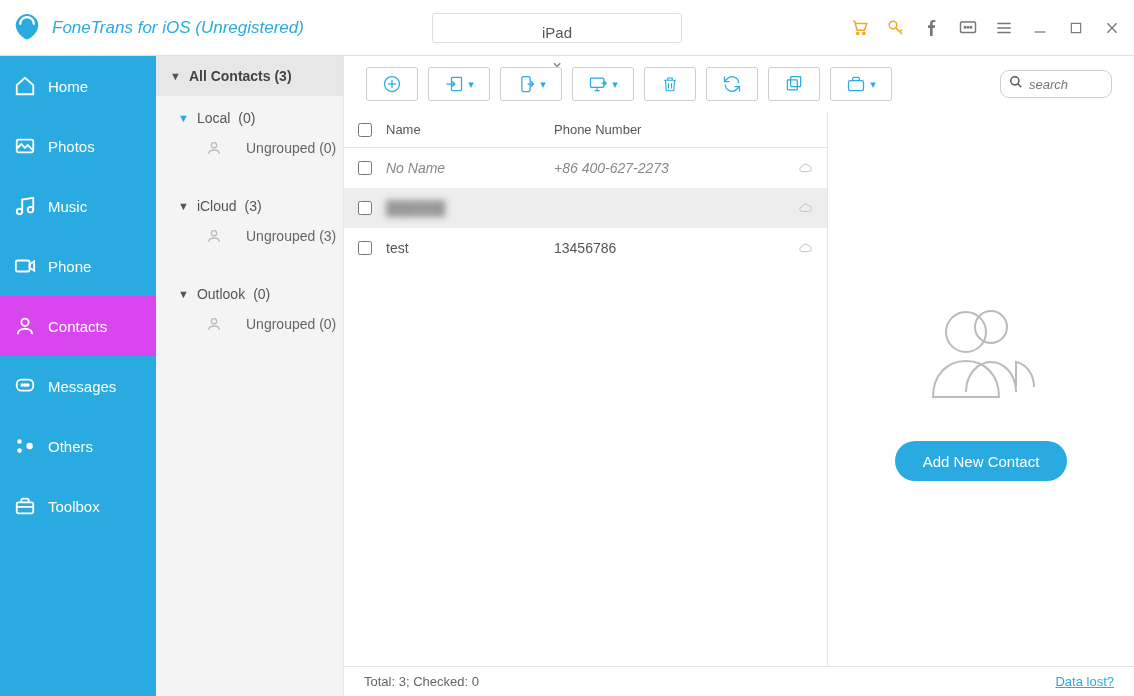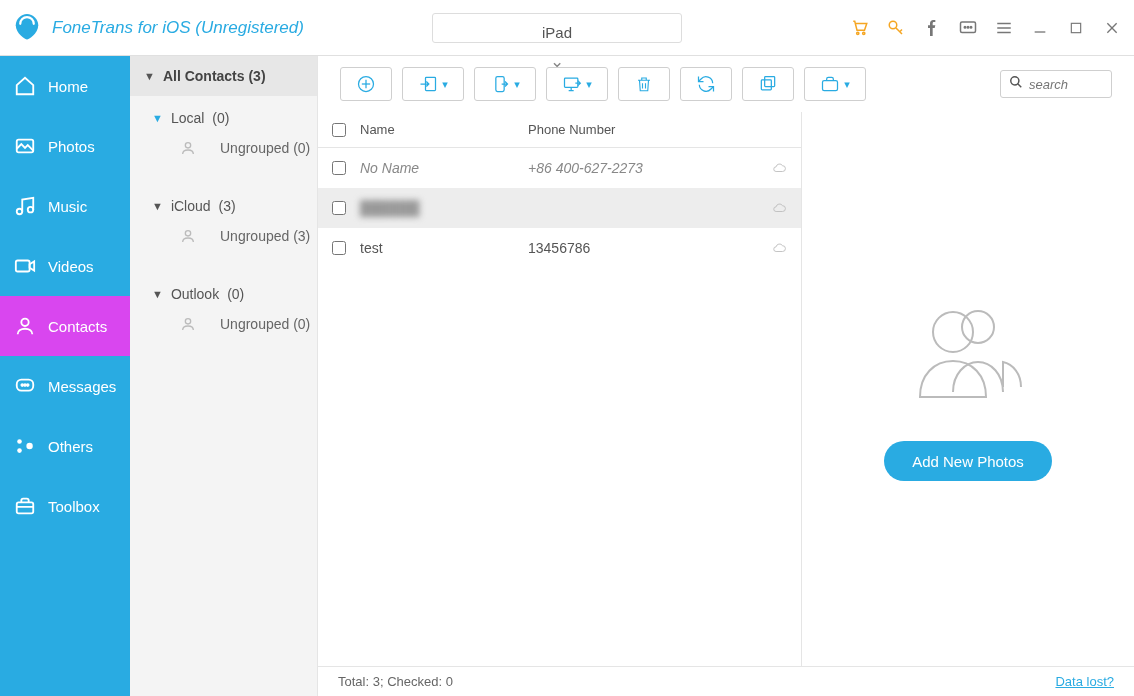--- a/index.html
+++ b/index.html
@@ -13,41 +13,41 @@
 .device-select { display: flex; align-items: center; gap: 10px; width: 250px; border: 1px solid #ddd; border-radius: 3px; height: 30px; padding: 0 12px; cursor: pointer; flex-direction: column; }
 .device-select .apple { font-size: 17px; }
 .device-select .device-name { color: #555; font-size: 15px; flex: 1; }
 .device-select .chev { color: #888; font-size: 17px; }
 .header-icons { margin-left: auto; display: flex; gap: 16px; align-items: center; }
 .header-icons .hi { width: 20px; height: 20px; display: flex; align-items: center; justify-content: center; cursor: pointer; color: #666; font-size: 18px; }
 .header-icons .orange { color: #f5a623; }
 
 
 .body-row { display: flex; height: 640px; }
-.sidebar { width: 130px; background: #29abe2; display: flex; flex-direction: column; }
+.sidebar { width: 156px; background: #29abe2; display: flex; flex-direction: column; }
 .sidebar-item { height: 60px; display: flex; align-items: center; gap: 12px; padding-left: 14px; cursor: pointer; color: #fff; font-size: 15px; }
 .sidebar-item.selected { background: #d946ef; }
 .sidebar-item .si-icon { width: 22px; height: 22px; display: flex; align-items: center; justify-content: center; }
 
 
 .tree { width: 188px; background: #f4f4f4; border-right: 1px solid #e5e5e5; font-size: 14px; color: #555; }
 .tree-header { height: 40px; display: flex; align-items: center; padding-left: 14px; gap: 8px; background: #e7e7e7; font-weight: 600; color: #444; }
 .tree-group { padding-left: 22px; height: 44px; display: flex; align-items: center; gap: 8px; cursor: pointer; }
 .tree-sub { padding-left: 50px; height: 44px; display: flex; align-items: flex-start; gap: 24px; cursor: pointer; color: #666; }
 .tri { font-size: 11px; color: #555; }
 .tri.blue { color: #29abe2; }
 .person-ico { color: #bbb; }
 
 
 .main { flex: 1; display: flex; flex-direction: column; }
 .toolbar { height: 56px; display: flex; align-items: center; gap: 10px; padding: 0 22px; }
 .tbtn { border: 1px solid #cfcfcf; border-radius: 3px; height: 34px; min-width: 52px; display: flex; align-items: center; justify-content: center; gap: 4px; cursor: pointer; color: #29abe2; }
 .tbtn.wide { min-width: 62px; }
 .tbtn .chv { color: #29abe2; font-size: 11px; }
-.search-wrap { margin-left: auto; display: flex; align-items: center; border: 1px solid #cfcfcf; border-radius: 3px; height: 28px; padding: 0 8px; gap: 6px; width: 112px; }
+.search-wrap { margin-left: auto; display: flex; align-items: center; border: 1px solid #cfcfcf; border-radius: 9px; height: 28px; padding: 0 8px; gap: 6px; width: 112px; }
 .search-wrap input { border: none; outline: none; width: 80px; font-size: 13px; color: #888; font-style: italic; }
 .search-ico { color: #666; }
 
 
 .content-row { display: flex; flex: 1; min-height: 0; justify-content: space-between; }
 .table-area { width: 484px; border-right: 1px solid #e5e5e5; display: flex; flex-direction: column; }
 .thead { height: 36px; border-bottom: 1px solid #e5e5e5; display: flex; align-items: center; font-size: 13px; color: #555; }
 .chk-col { width: 42px; display: flex; justify-content: center; }
 .name-col { width: 168px; }
 .phone-col { flex: 1; }
@@ -168,21 +168,21 @@
         </span>
       <span>Music</span>
     </div>
     <div class="sidebar-item">
       <span class="si-icon">
           <svg width="22" height="22" viewBox="0 0 24 24" fill="none" stroke="#fff" stroke-width="2">
             <rect x="2" y="6" width="15" height="12" rx="2"></rect>
             <path d="M17 10l5-3v10l-5-3z"></path>
           </svg>
         </span>
-      <span>Videos</span>
+      <span>Phone</span>
     </div>
     <div class="sidebar-item selected">
       <span class="si-icon">
           <svg width="22" height="22" viewBox="0 0 24 24" fill="none" stroke="#fff" stroke-width="2">
             <circle cx="12" cy="8" r="4"></circle>
             <path d="M4 21c0-4 4-6 8-6s8 2 8 6"></path>
           </svg>
         </span>
       <span>Contacts</span>
     </div>
@@ -374,21 +374,21 @@
 
       <div class="detail">
         <div class="placeholder-people">
           <svg viewBox="0 0 120 110" fill="none" stroke="#bbb" stroke-width="2">
             <circle cx="70" cy="30" r="16"></circle>
             <path d="M45 95c0-18 12-30 25-30s25 12 25 30M95 90V65c10 2 18 12 18 25"></path>
             <circle cx="45" cy="35" r="20"></circle>
             <path d="M12 100c0-22 14-36 33-36s33 14 33 36H12z"></path>
           </svg>
         </div>
-        <button class="add-btn">Add New Photos</button>
+        <button class="add-btn">Add New Contact</button>
       </div>
     </div>
 
     <div class="footer">
       <span>Total: 3; Checked: 0</span>
       <span class="lost">Data lost?</span>
     </div>
   </div>
 </div>
 

